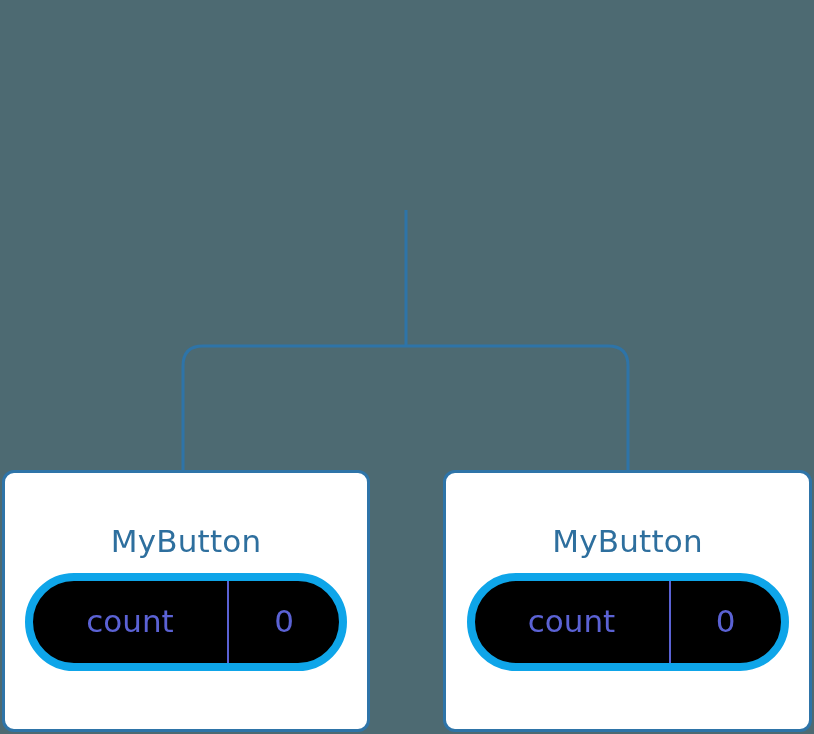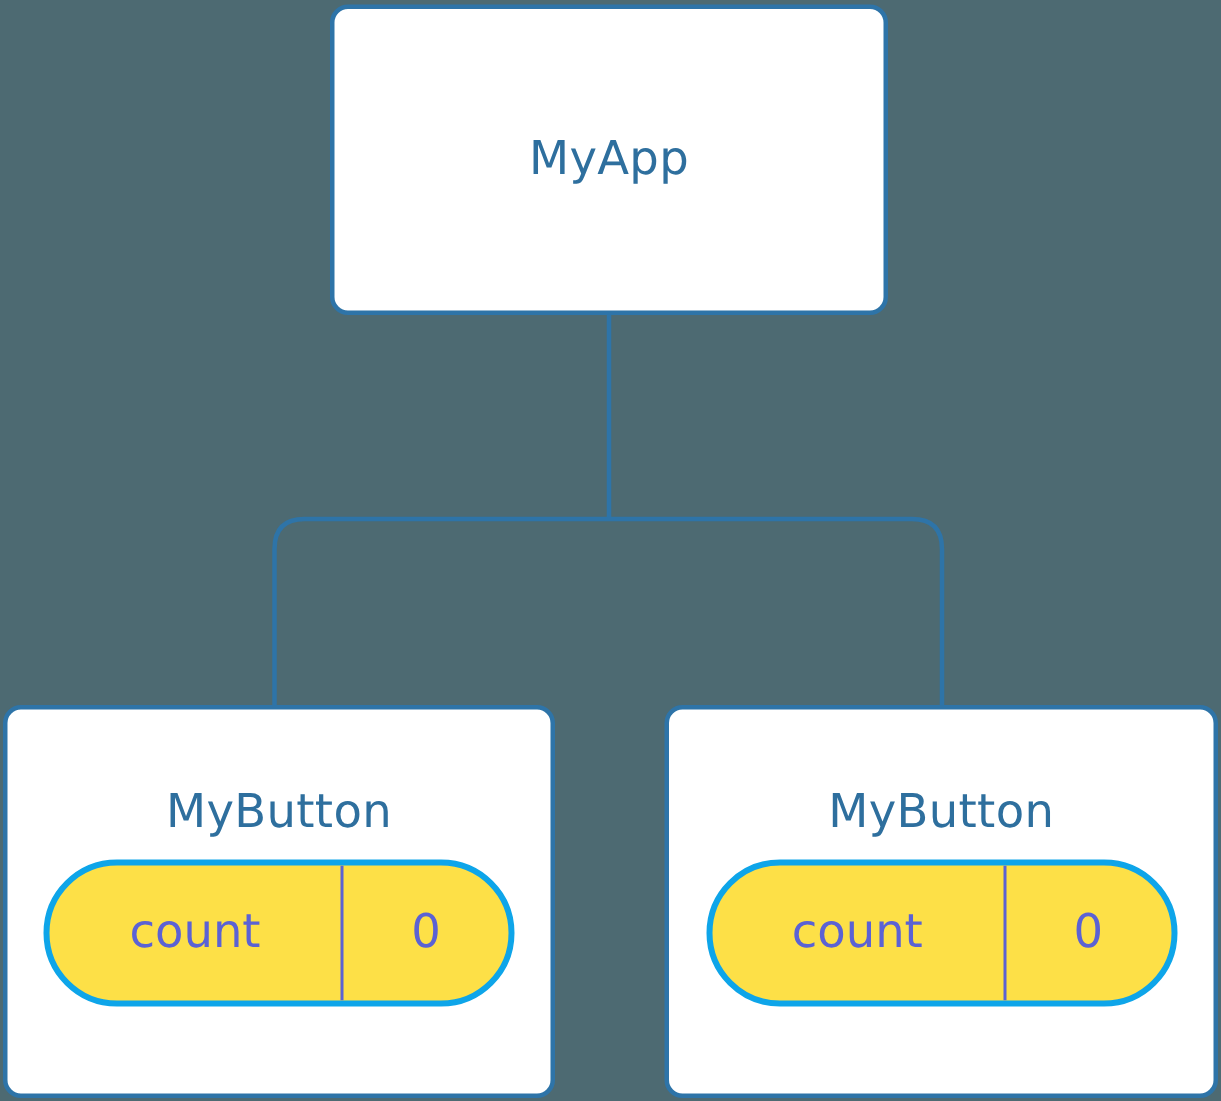--- a/index.html
+++ b/index.html
@@ -74,23 +74,23 @@
     font-size: 31px;
     margin-top: -6px;
     margin-bottom: 16px;
   }
   
   .state-pill {
     box-sizing: border-box;
     display: flex;
     align-items: stretch;
     height: 98px;
-    border: 4px solid #0ea5e9;
+    border: 8px solid #0ea5e9;
     border-radius: 49px;
-    background: #fde047;
+    background: #000000;
     overflow: hidden;
   }
   .pill-key {
     display: flex;
     align-items: center;
     justify-content: center;
     min-width: 174px;
     padding: 0 10px;
     color: #5b62d4;
     font-size: 31px;
@@ -117,23 +117,20 @@
 
   <svg id="connectors" viewBox="0 0 814 734" width="814" height="734" xmlns="http://www.w3.org/2000/svg">
 
     <path d="M 406 210 L 406 346" fill="none" stroke="#2e74a8" stroke-width="3" stroke-linecap="butt"></path>
 
     <path d="M 406 346 L 203 346 Q 183 346 183 366 L 183 470" fill="none" stroke="#2e74a8" stroke-width="3" stroke-linecap="butt"></path>
 
     <path d="M 406 346 L 608 346 Q 628 346 628 366 L 628 470" fill="none" stroke="#2e74a8" stroke-width="3" stroke-linecap="butt"></path>
   </svg>
 
-  <div class="node node-root">
-    <div class="node-title">MyApp</div>
-  </div>
 
   <div class="node node-child-left">
     <div class="node-title">MyButton</div>
     <div class="state-pill">
       <div class="pill-key">count</div>
       <div class="pill-value">0</div>
     </div>
   </div>
 
   <div class="node node-child-right">

